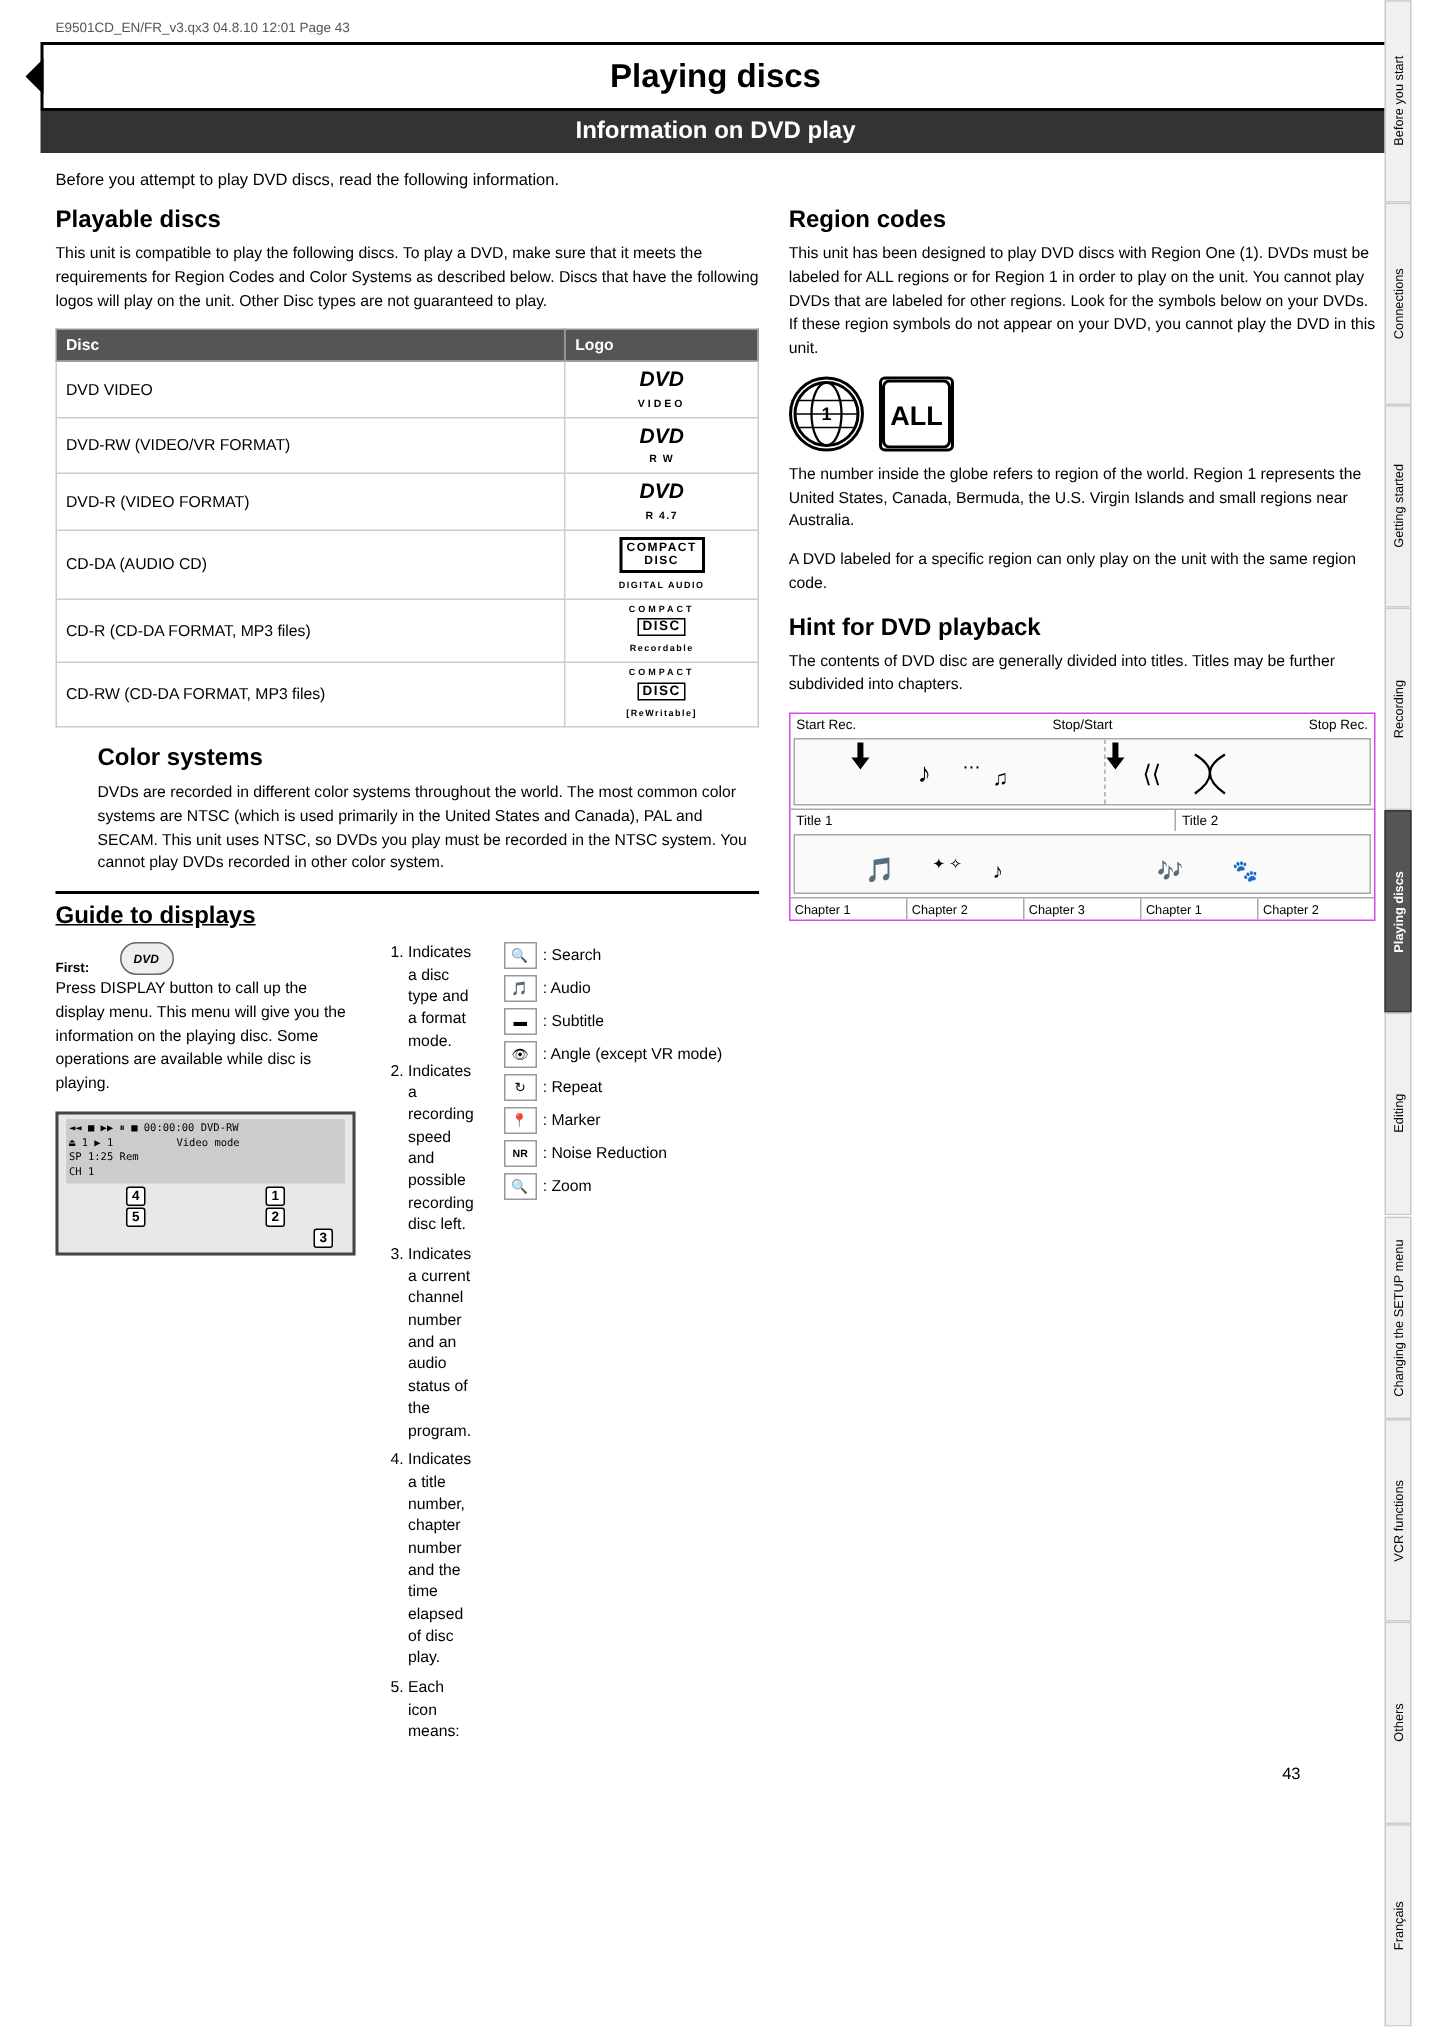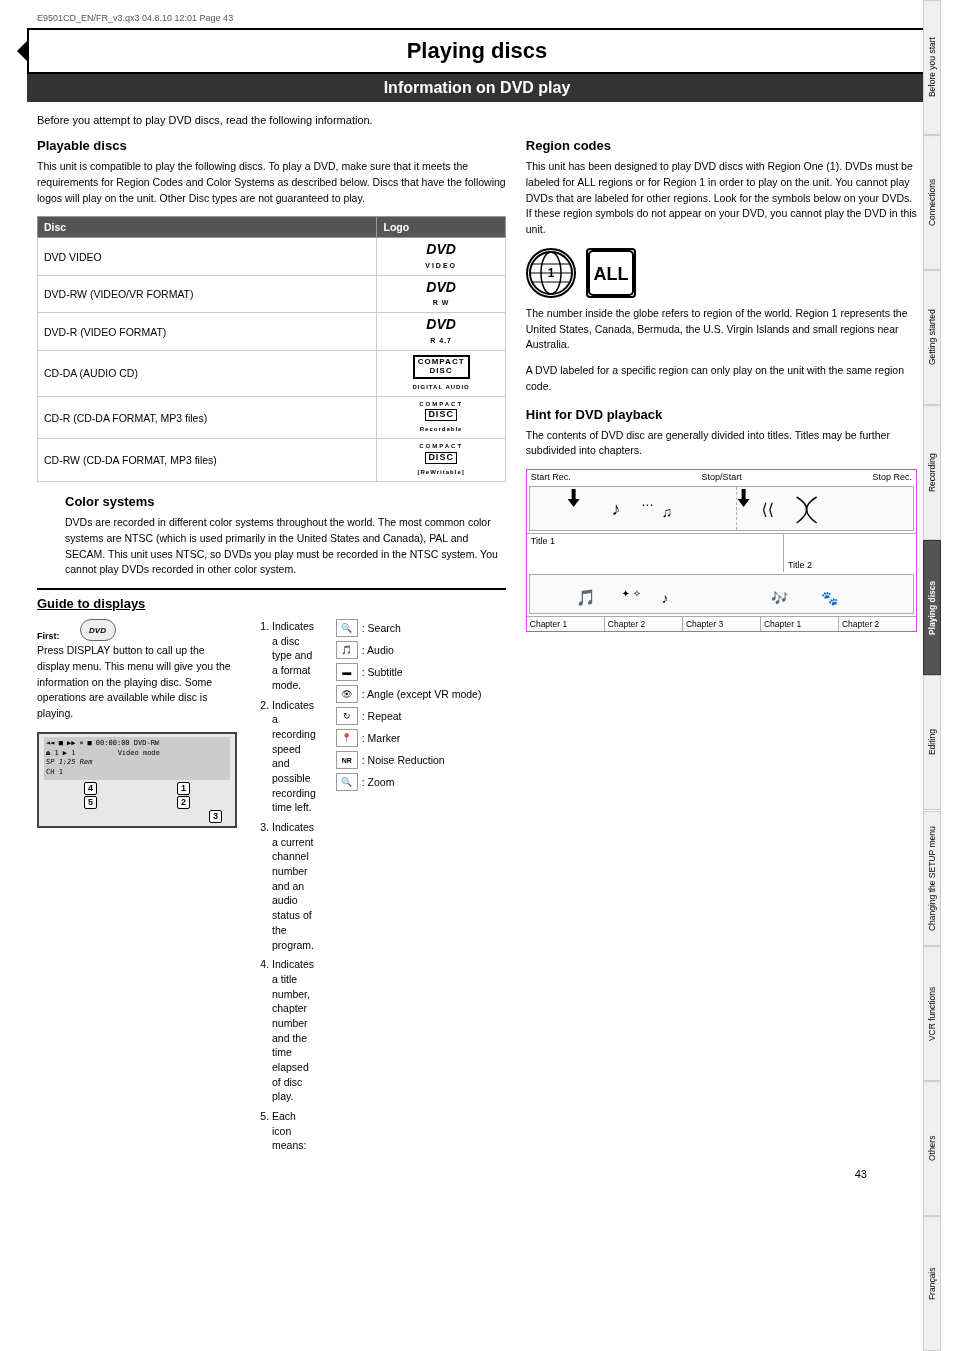--- a/index.html
+++ b/index.html
@@ -74,21 +74,21 @@
       margin-left: 10px;
       margin-right: 10px;
     }
     .left-col {
       flex: 1;
     }
     .right-col {
       flex: 1;
     }
     .section-title {
-      font-size: 13px;
+      font-size: 16px;
       font-weight: bold;
       margin-bottom: 6px;
     }
     .section-text {
       font-size: 10.5px;
       line-height: 1.5;
       margin-bottom: 10px;
     }
     .disc-table {
       width: 100%;
@@ -419,21 +419,21 @@
           <div class="first-label">
             <span>First:</span>
             <div class="dvd-small-icon" style="font-style:italic;font-weight:bold;">DVD</div>
           </div>
           <div class="section-text">Press DISPLAY button to call up the display menu. This menu will give you the information on the playing disc. Some operations are available while disc is playing.</div>
 
           <div class="display-mockup">
             <div style="background:#ccc;padding:2px;font-size:7px;font-family:monospace;">
               <div>◄◄ ■ ▶▶ ⏸ ■ 00:00:00 DVD-RW</div>
               <div>⏏ 1 ▶ 1 &nbsp;&nbsp;&nbsp;&nbsp;&nbsp;&nbsp;&nbsp;&nbsp; Video mode</div>
-              <div style="display:flex;justify-content:space-between;font-style:italic;">
+              <div style="display:flex;justify-content:space-between;">
                   <span>SP 1:25 Rem</span>
                   <span></span>
                 </div>
               <div>CH 1</div>
             </div>
             <div style="display:flex;justify-content:space-around;margin-top:2px;">
               <span class="num-bubble">4</span>
               <span class="num-bubble">1</span>
             </div>
             <div style="display:flex;justify-content:space-around;margin-top:1px;">
@@ -442,21 +442,21 @@
             </div>
             <div style="display:flex;justify-content:flex-end;margin-top:1px;">
               <span class="num-bubble" style="margin-right:8px;">3</span>
             </div>
           </div>
         </div>
 
         <div class="guide-middle">
           <ol class="numbered-list">
             <li><span>Indicates a disc type and a format mode.</span></li>
-            <li><span>Indicates a recording speed and possible recording time left.</span></li>
+            <li><span>Indicates a recording speed and possible recording disc left.</span></li>
             <li><span>Indicates a current channel number and an audio status of the program.</span></li>
             <li><span>Indicates a title number, chapter number and the time elapsed of disc play.</span></li>
             <li><span>Each icon means:</span></li>
           </ol>
         </div>
 
         <div class="guide-right">
           <ul class="icon-list">
             <li>
               <span class="icon-box">🔍</span>
@@ -552,21 +552,21 @@
 
             <path d="M235,10 Q255,22 235,36" fill="none" stroke="#000" stroke-width="1.5"></path>
             <path d="M255,10 Q235,22 255,36" fill="none" stroke="#000" stroke-width="1.5"></path>
           </svg>
         </div>
 
         <div class="diagram-titles-row">
           <div class="diagram-title-cell" style="flex:2;">
             <span>Title 1</span>
           </div>
-          <div class="diagram-title-cell" style="flex:1;border-right:none;margin-top:24px;">
+          <div class="diagram-title-cell" style="flex:1;border-right:none;">
             <span>Title 2</span>
           </div>
         </div>
 
         <div style="border:1px solid #aaa;height:40px;margin:2px;display:flex;align-items:center;justify-content:space-around;background:#fafafa;">
           <svg width="100%" height="38" viewBox="0 0 320 38" xmlns="http://www.w3.org/2000/svg">
             <text x="15" y="28" font-size="16">🎵</text>
             <text x="60" y="22" font-size="10">✦ ✧</text>
             <text x="100" y="28" font-size="14">♪</text>
             <text x="210" y="28" font-size="14">🎶</text>

